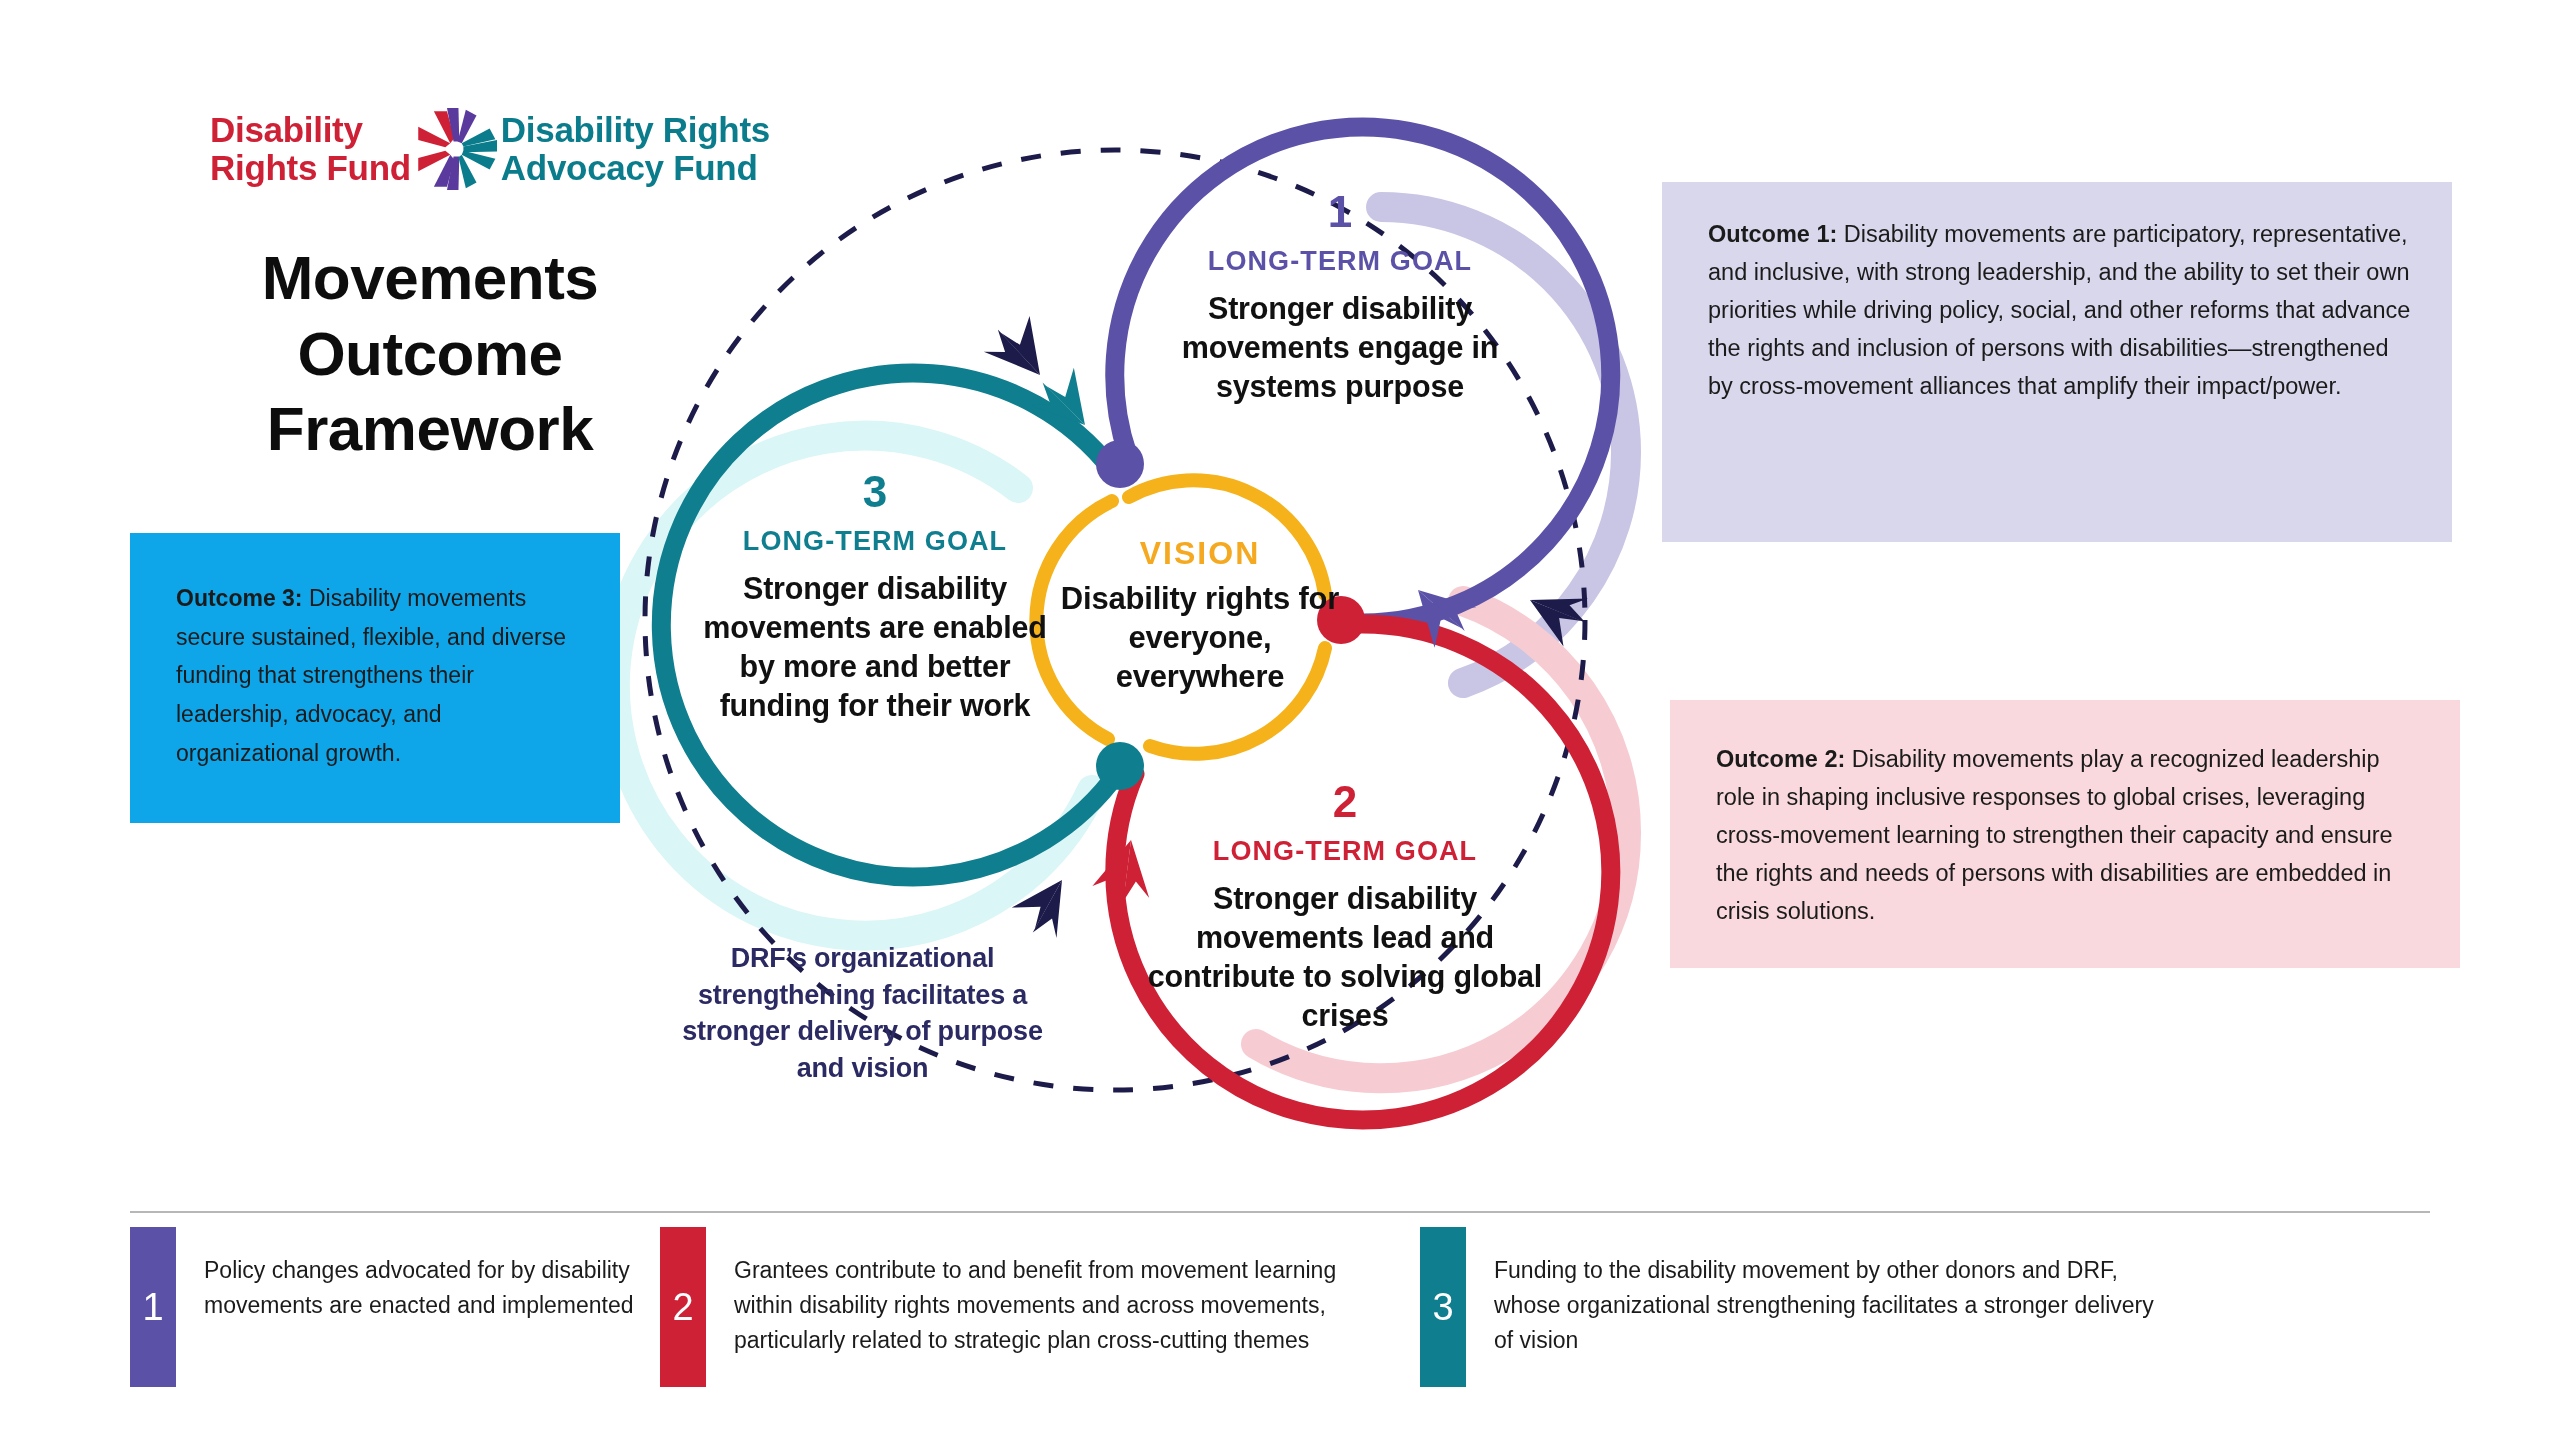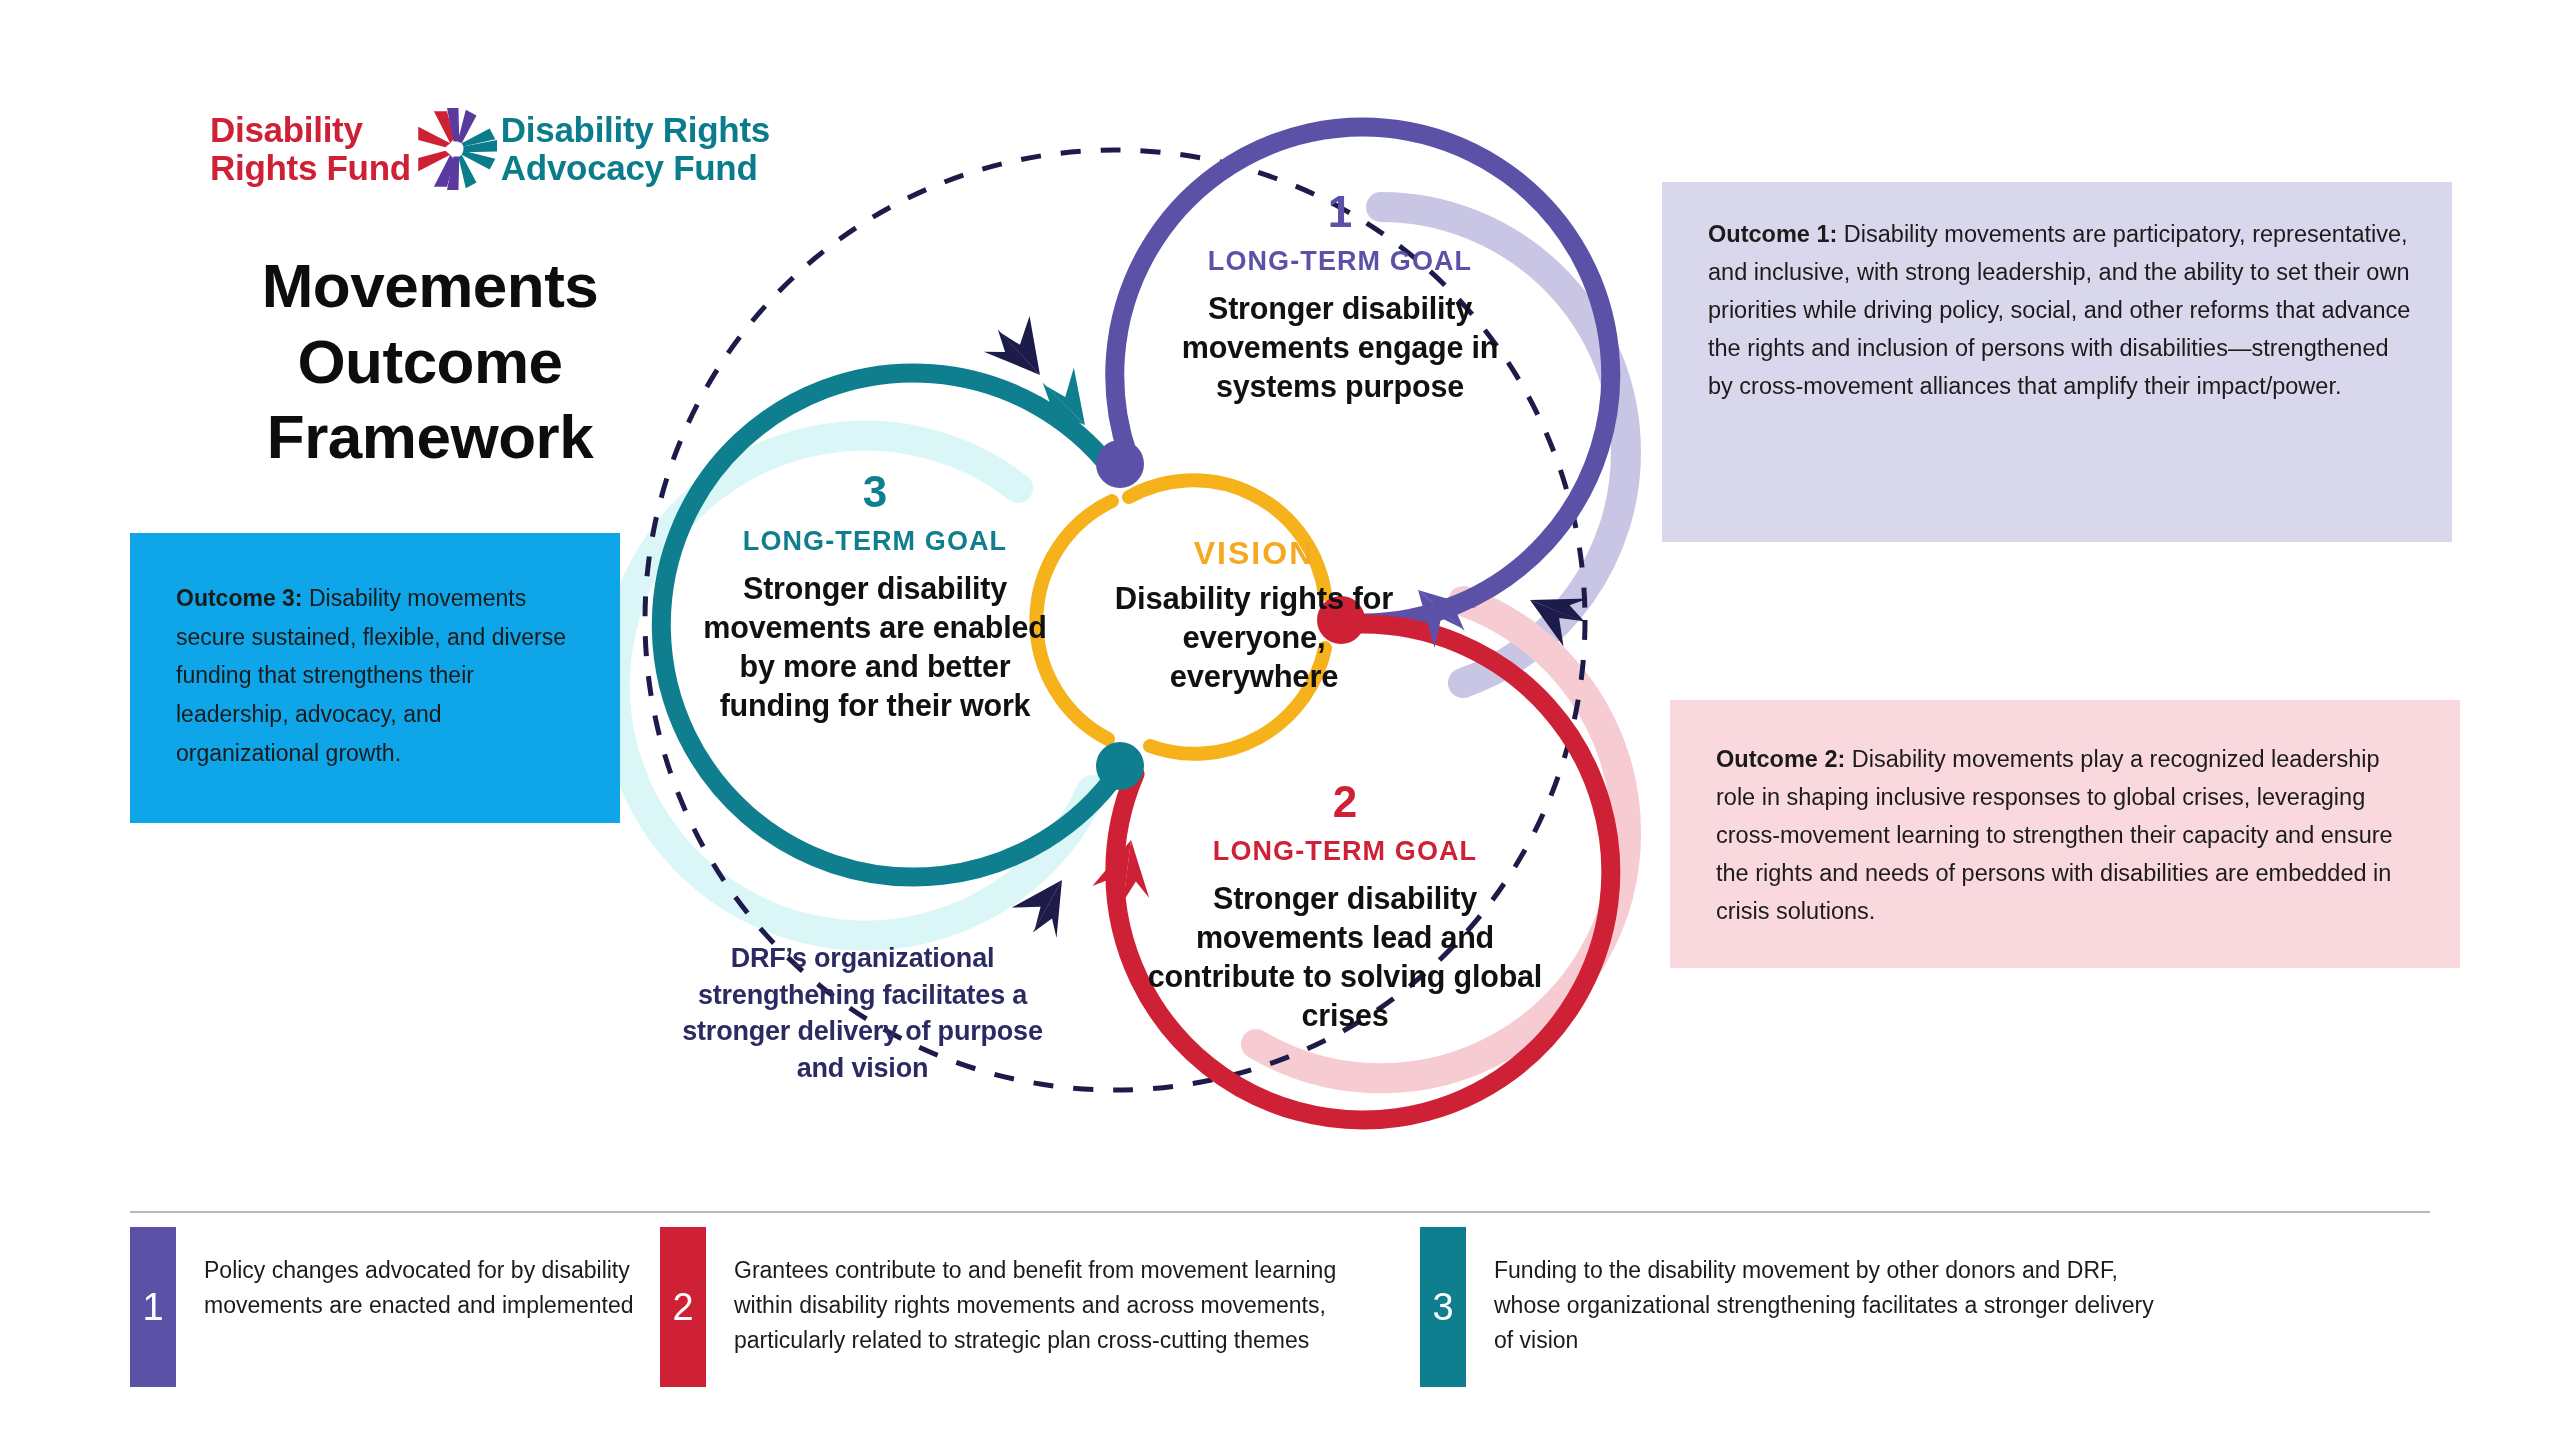--- a/index.html
+++ b/index.html
@@ -33,21 +33,20 @@
   
   #page-title {
     position: absolute; left: 160px; top: 240px;
     width: 540px;
     text-align: center;
     font-size: 62px;
     font-weight: bold;
     line-height: 1.22;
     color: #0d0d0d;
     letter-spacing: -0.5px;
-    margin-top: 8px;
   }
 
   
   .outcome-panel {
     position: absolute;
     font-size: 23.5px;
     line-height: 1.62;
     color: #1b1b1b;
   }
   .outcome-panel b { font-weight: bold; }
@@ -87,21 +86,21 @@
     color: #111111; letter-spacing: -0.2px;
   }
   #goal-1 { left: 1130px; top: 190px; width: 420px; }
   #goal-1 .goal-num, #goal-1 .goal-kicker { color: #5b52a8; }
   #goal-2 { left: 1130px; top: 780px; width: 430px; }
   #goal-2 .goal-num, #goal-2 .goal-kicker { color: #cf2136; }
   #goal-3 { left: 690px; top: 470px; width: 370px; }
   #goal-3 .goal-num, #goal-3 .goal-kicker { color: #0f7e8e; }
 
   #vision-block {
-    position: absolute; left: 1109px; top: 535px; width: 290px;
+    position: absolute; left: 1055px; top: 535px; width: 290px;
     text-align: center;
   }
   #vision-kicker {
     font-size: 32px; font-weight: bold; color: #f5a920;
     letter-spacing: 2px; margin-bottom: 7px;
   }
   #vision-body {
     font-size: 31px; font-weight: bold; line-height: 1.26;
     color: #111111; letter-spacing: -0.2px;
   }

